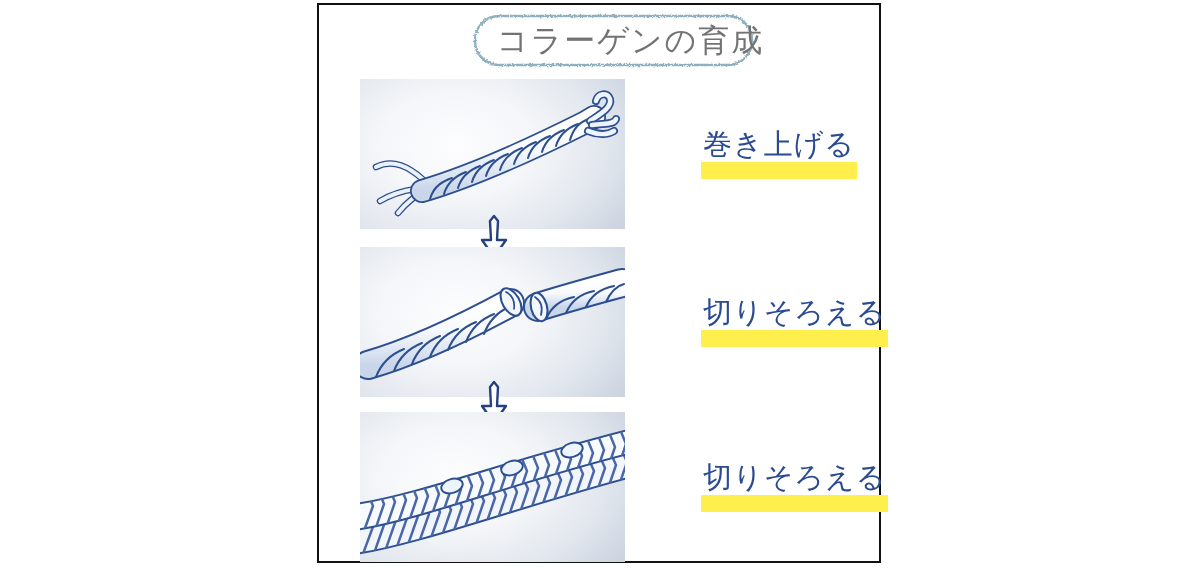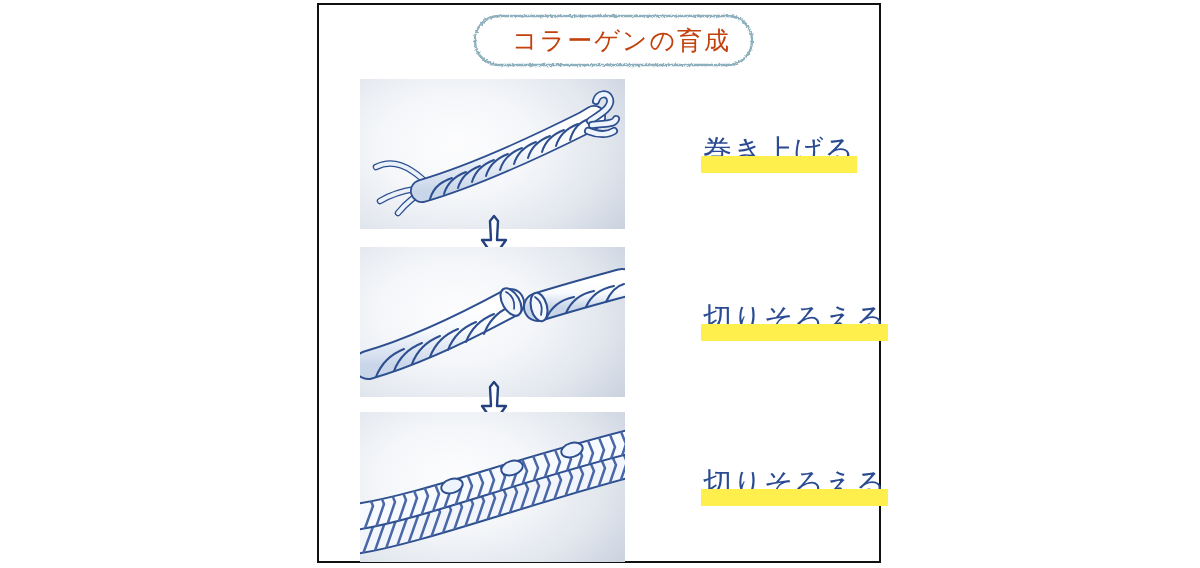--- a/index.html
+++ b/index.html
@@ -23,26 +23,26 @@
 
   
   .title-wrap{
     position:absolute;
     left:152px; top:7px;
     width:285px; height:57px;
   }
   .title-svg{position:absolute;left:0;top:0;}
   .title-text{
     position:absolute;
-    left:8px; top:0;
+    left:17px; top:0;
     width:285px; height:57px;
     display:flex;align-items:center;justify-content:center;
-    font-size:25px;
+    font-size:31px;
     letter-spacing:2px;
-    color:#c2410c;
+    color:#737373;
     font-family:"DejaVu Sans","Liberation Sans",sans-serif;
     white-space:nowrap;
   }
 
   
   .step{position:absolute;left:41px;width:265px;height:150px;}
   .step.s1{top:74px;}
   .step.s2{top:242px;}
   .step.s3{top:407px;}
 
@@ -64,21 +64,21 @@
     top:0;
   }
   .label .txt{
     position:relative;
     font-size:29px;
     letter-spacing:1px;
     color:#2a4a92;
     font-family:"DejaVu Sans","Liberation Sans",sans-serif;
     white-space:nowrap;
     line-height:1.05;
-    padding:0 2px 7px 2px;
+    padding:0 2px 20px 2px;
     z-index:2;
   }
   .label .hl{
     position:absolute;
     left:0; right:0;
     bottom:0px;
     height:17px;
     background:#ffef4d;
     z-index:1;
   }

